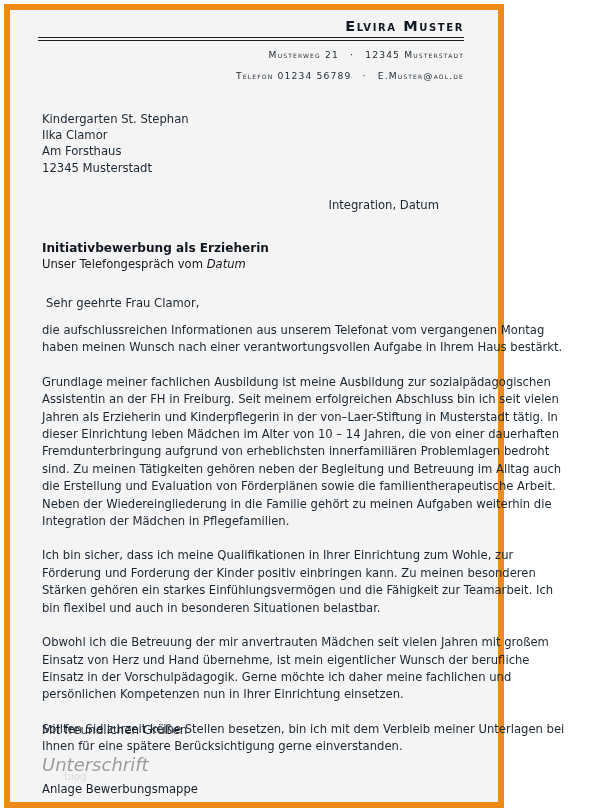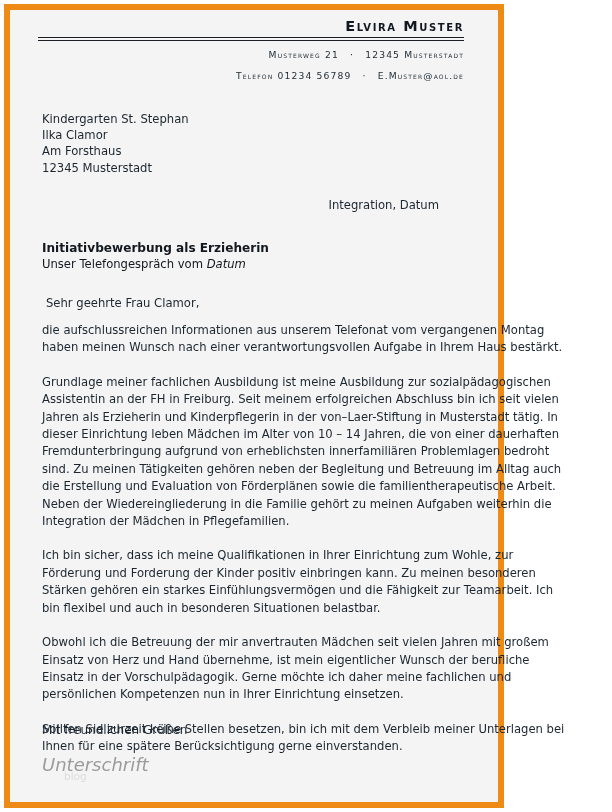--- a/index.html
+++ b/index.html
@@ -210,15 +210,16 @@
       <p>die aufschlussreichen Informationen aus unserem Telefonat vom vergangenen Montag haben meinen Wunsch nach einer verantwortungsvollen Aufgabe in Ihrem Haus bestärkt.</p>
       <p>Grundlage meiner fachlichen Ausbildung ist meine Ausbildung zur sozialpädagogischen Assistentin an der FH in Freiburg. Seit meinem erfolgreichen Abschluss bin ich seit vielen Jahren als Erzieherin und Kinderpflegerin in der von–Laer-Stiftung in Musterstadt tätig. In dieser Einrichtung leben Mädchen im Alter von 10 – 14 Jahren, die von einer dauerhaften Fremdunterbringung aufgrund von erheblichsten innerfamiliären Problemlagen bedroht sind. Zu meinen Tätigkeiten gehören neben der Begleitung und Betreuung im Alltag auch die Erstellung und Evaluation von Förderplänen sowie die familientherapeutische Arbeit. Neben der Wiedereingliederung in die Familie gehört zu meinen Aufgaben weiterhin die Integration der Mädchen in Pflegefamilien.</p>
       <p>Ich bin sicher, dass ich meine Qualifikationen in Ihrer Einrichtung zum Wohle, zur Förderung und Forderung der Kinder positiv einbringen kann. Zu meinen besonderen Stärken gehören ein starkes Einfühlungsvermögen und die Fähigkeit zur Teamarbeit. Ich bin flexibel und auch in besonderen Situationen belastbar.</p>
       <p>Obwohl ich die Betreuung der mir anvertrauten Mädchen seit vielen Jahren mit großem Einsatz von Herz und Hand übernehme, ist mein eigentlicher Wunsch der berufliche Einsatz in der Vorschulpädagogik. Gerne möchte ich daher meine fachlichen und persönlichen Kompetenzen nun in Ihrer Einrichtung einsetzen.</p>
       <p>Sollten Sie zurzeit keine Stellen besetzen, bin ich mit dem Verbleib meiner Unterlagen bei Ihnen für eine spätere Berücksichtigung gerne einverstanden.</p>
     </div>
 
     <div class="closing">Mit freundlichen Grüßen</div>
     <div class="signature-placeholder">Unterschrift</div>
     <div class="blog-mark">blog</div>
+    <div class="enclosure">Anlage Bewerbungsmappe</div>
 
   </div>
 </div>
 
 </body></html>

